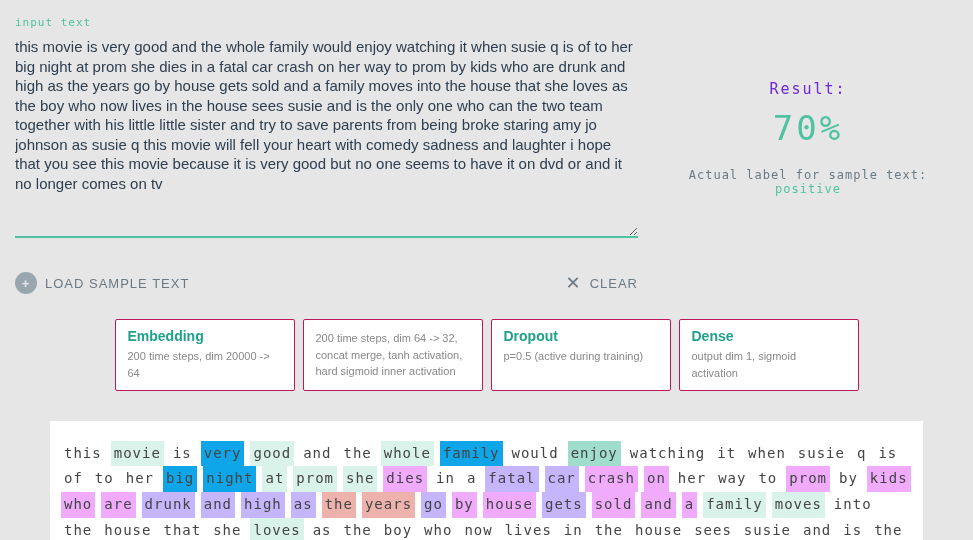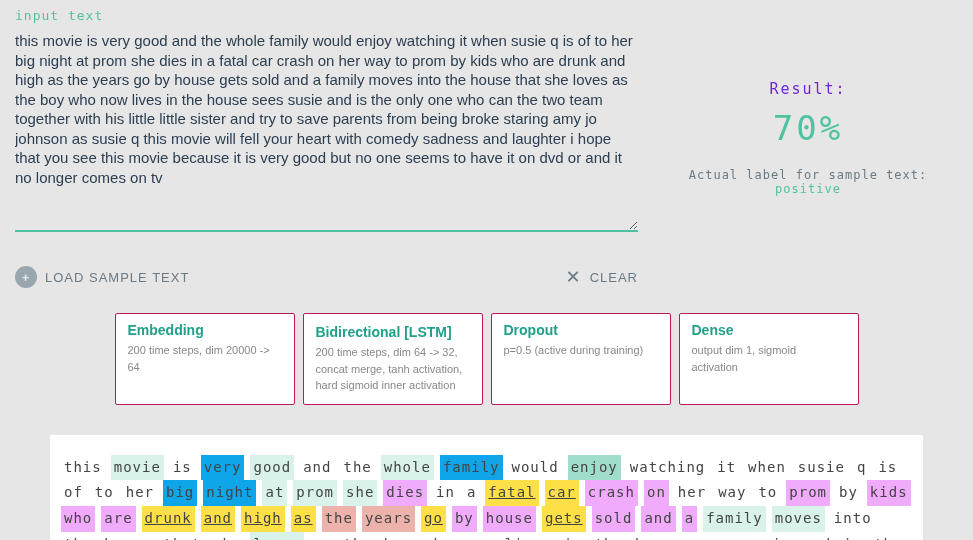--- a/index.html
+++ b/index.html
@@ -13,25 +13,25 @@
   }
   .top {
     display: flex;
     padding: 0 15px;
   }
   .left-col {
     flex: 1;
     padding-right: 20px;
   }
   .input-label {
-    font-size: 13px;
+    font-size: 11px;
     color: #4fc3a1;
     letter-spacing: 1px;
     margin-bottom: 4px;
-    margin-top: 8px;
+    margin-top: 16px;
   }
   .input-text {
     width: 100%;
     font-family: 'Helvetica Neue', Arial, sans-serif;
     font-size: 15px;
     line-height: 1.3;
     color: #2c3e50;
     background: transparent;
     border: none;
     border-bottom: 2px solid #4fc3a1;
@@ -138,21 +138,21 @@
   }
   .tok {
     padding: 0 3px;
     margin: 0 3px;
   }
   
   .p1 { background: #d9f3eb; }
   .p2 { background: #0ea5e9; }
   .p3 { background: #a0ddcc; }
   .n1 { background: #f0abfc; }
-  .n2 { background: #fde047; text-decoration: underline; }
+  .n2 { background: #c4b5fd; }
   .n3 { background: #eeb2ac; }
 </style>
 </head>
 <body>
 
 <div class="top">
   <div class="left-col">
     <div class="input-label">input text</div>
     <textarea class="input-text" style="">this movie is very good and the whole family would enjoy watching it when susie q is of to her big night at prom she dies in a fatal car crash on her way to prom by kids who are drunk and high as the years go by house gets sold and a family moves into the house that she loves as the boy who now lives in the house sees susie and is the only one who can the two team together with his little little sister and try to save parents from being broke staring amy jo johnson as susie q this movie will fell your heart with comedy sadness and laughter i hope that you see this movie because it is very good but no one seems to have it on dvd or and it no longer comes on tv</textarea>
     <div class="actions">
@@ -174,21 +174,20 @@
     </div>
   </div>
 </div>
 
 <div class="layers">
   <div class="layer-card">
     <div class="title">Embedding</div>
     <div class="desc">200 time steps, dim 20000 -&gt; 64</div>
   </div>
   <div class="layer-card layer-tall">
-    <div class="title">Bidirectional [LSTM]</div>
     <div class="desc">200 time steps, dim 64 -&gt; 32, concat merge, tanh activation, hard sigmoid inner activation</div>
   </div>
   <div class="layer-card">
     <div class="title">Dropout</div>
     <div class="desc">p=0.5 (active during training)</div>
   </div>
   <div class="layer-card">
     <div class="title">Dense</div>
     <div class="desc">output dim 1, sigmoid activation</div>
   </div>

